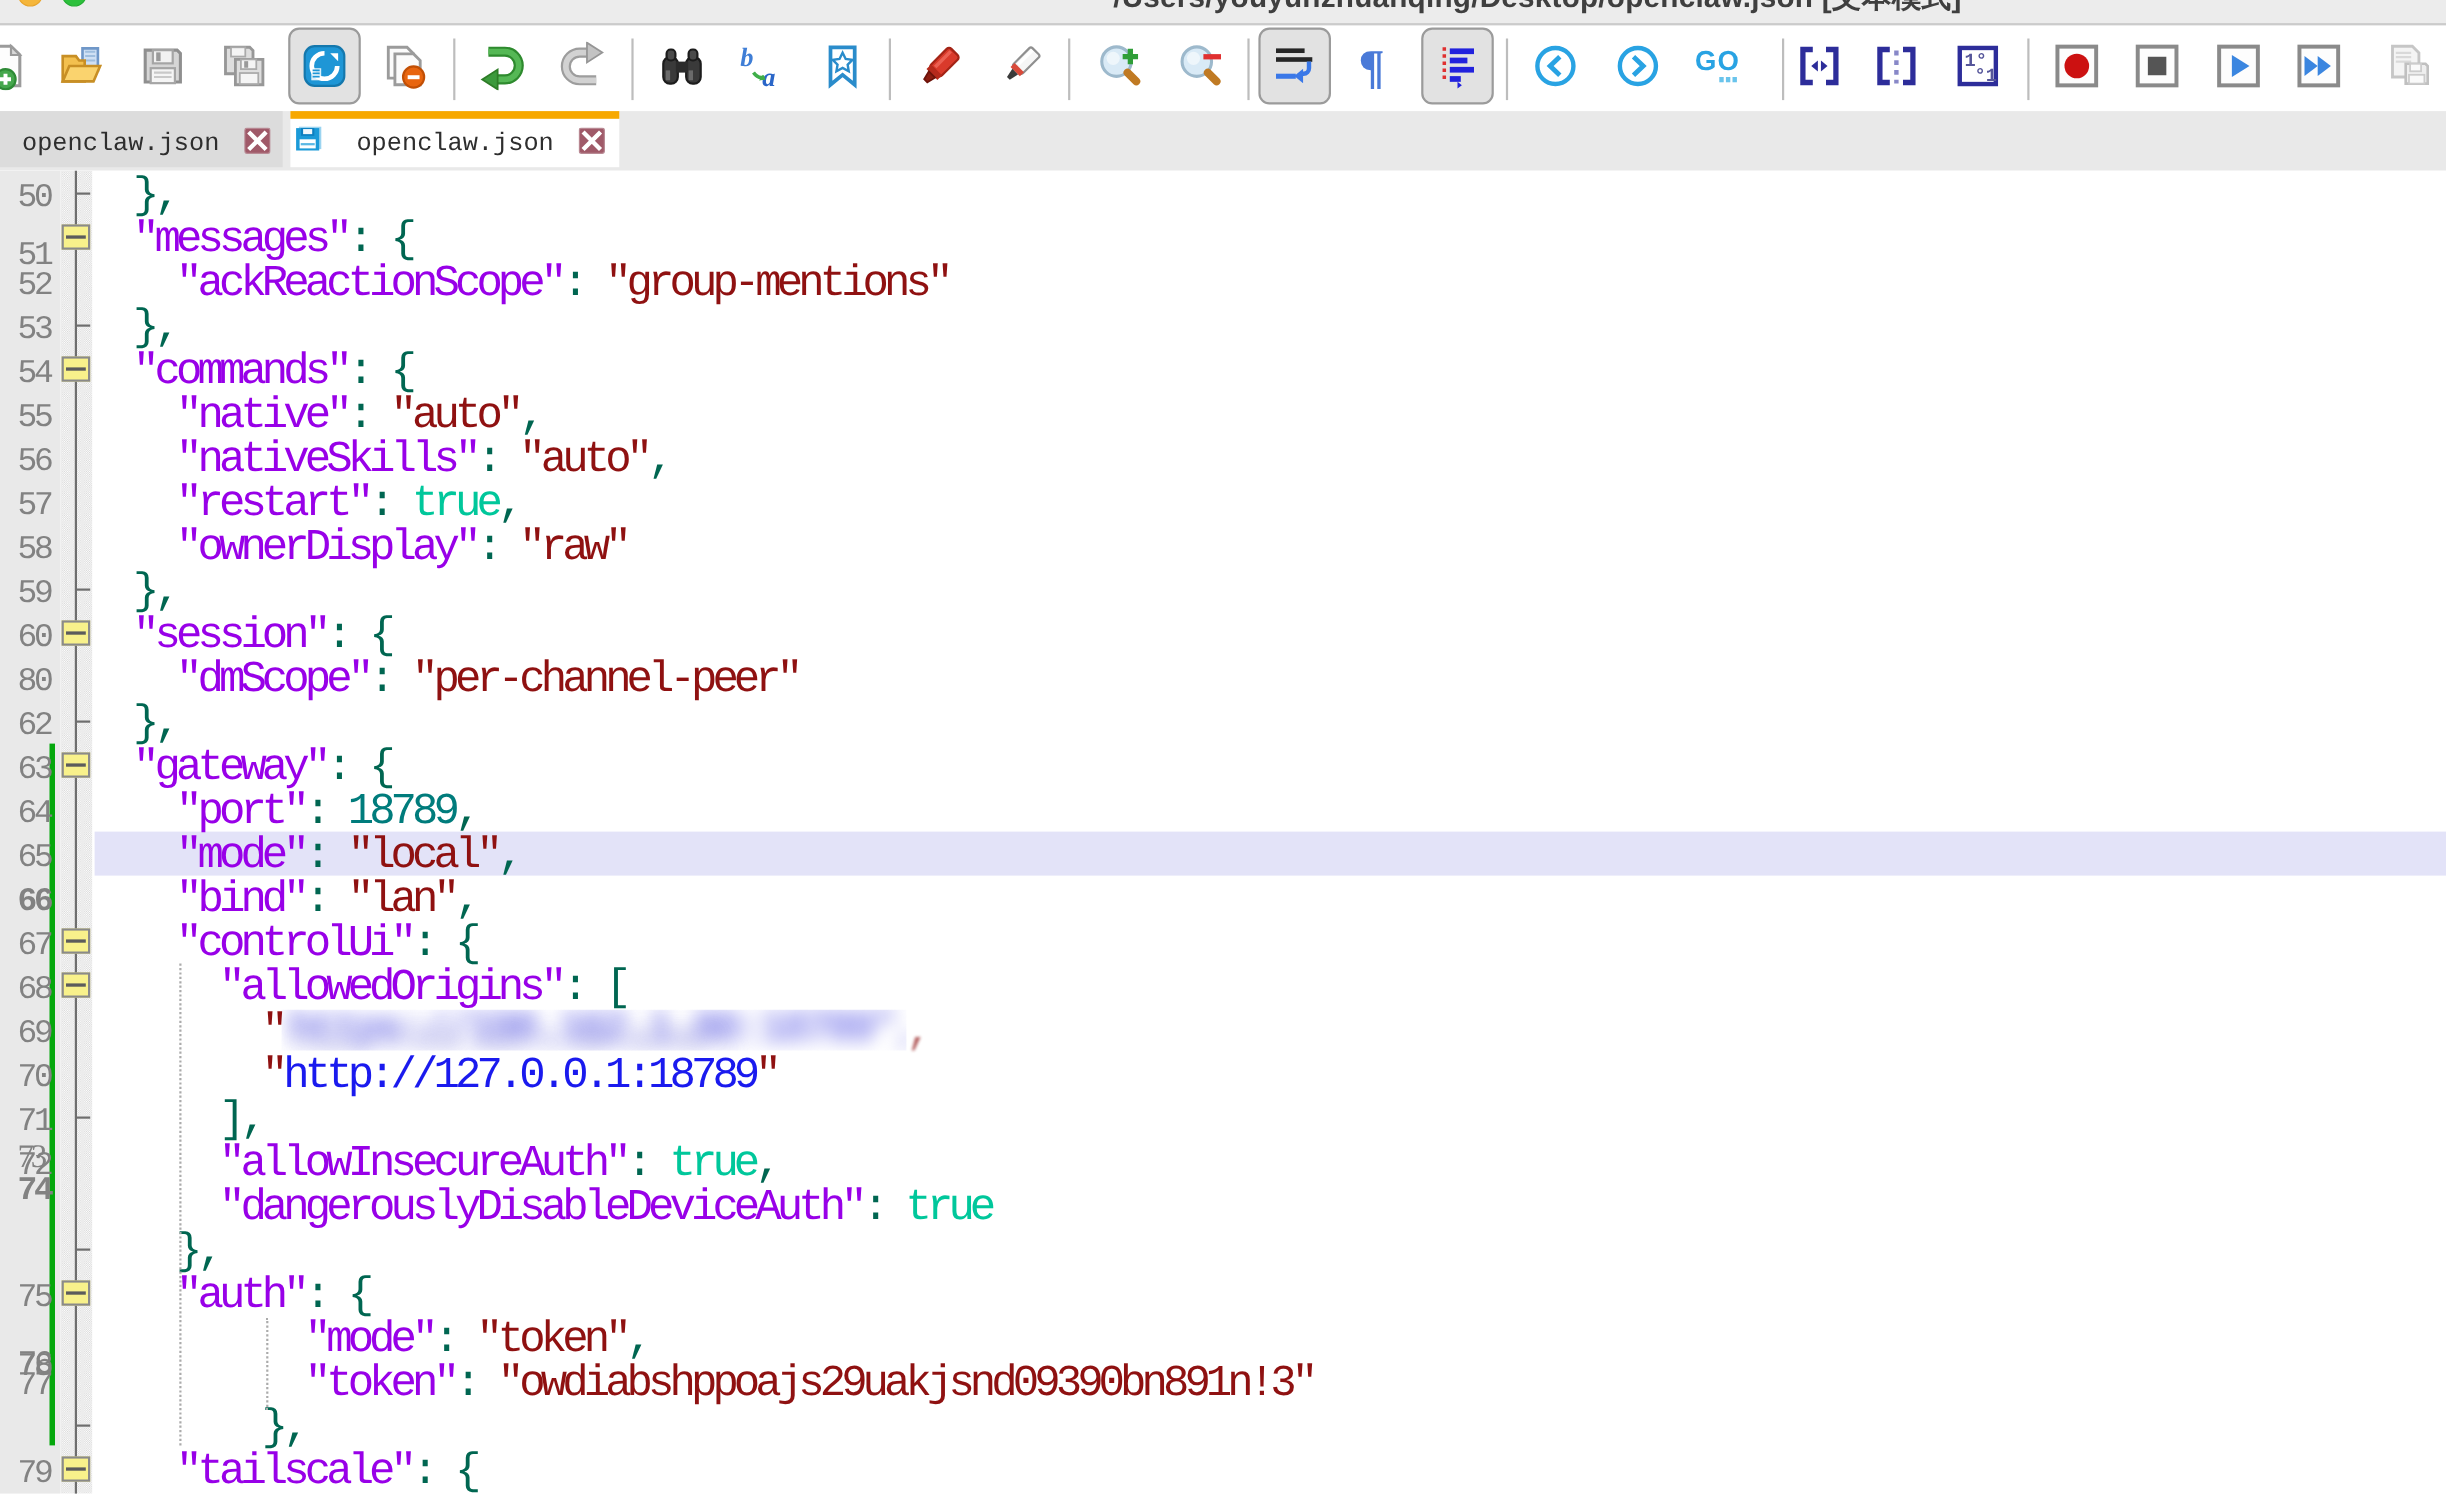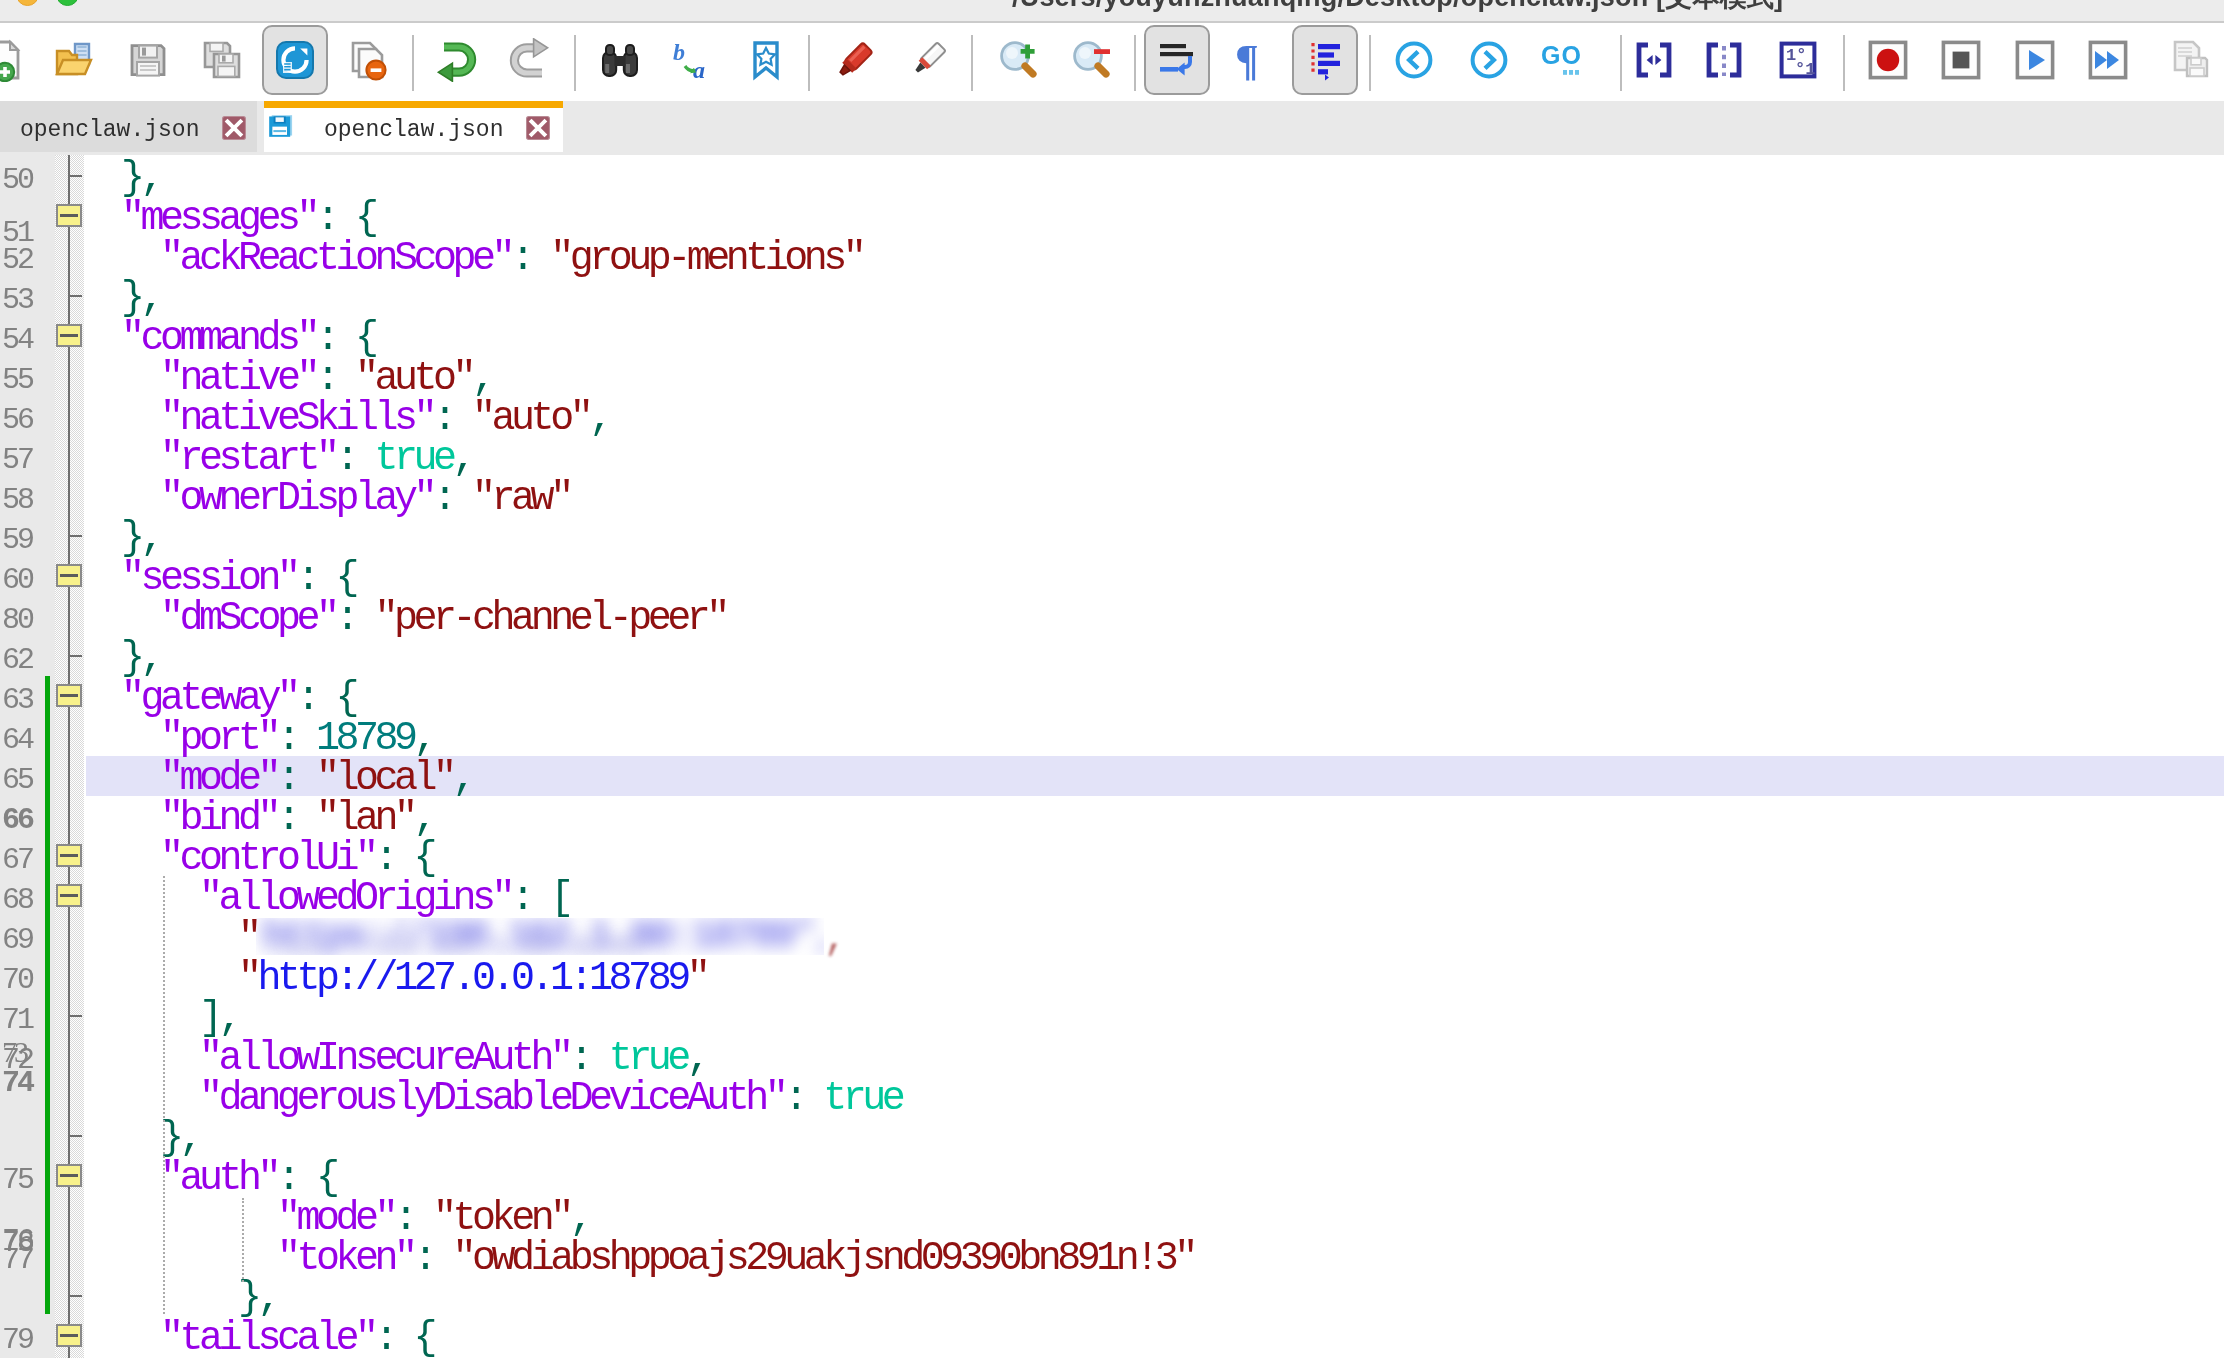--- a/index.html
+++ b/index.html
@@ -22,21 +22,21 @@
   
   #editor{position:absolute;left:0;top:155px;width:2224px;height:1203px;background:#fff;overflow:hidden;}
   #gutter{position:absolute;left:0;top:0;width:55px;height:1203px;background:#e9e9e9;}
   #checker{position:absolute;left:55px;top:0;width:29px;height:1203px;}
   #treeline{position:absolute;left:68px;top:0;width:2px;height:1203px;background:#6e6e6e;}
   .tick{position:absolute;left:70px;width:12px;height:2px;background:#6e6e6e;}
   .foldbox{position:absolute;left:56px;width:26px;height:23px;background:#f8f18b;border:2px solid #8a8a8a;}
   .foldbox:after{content:"";position:absolute;left:2px;right:2px;top:8px;height:3px;background:#5c5c5c;}
   #greenbar{position:absolute;left:45px;top:521px;width:5px;height:638px;background:#04a70c;}
   #hiline{position:absolute;left:86px;top:601px;width:2138px;height:40px;background:#e3e3f8;}
-  .ln{position:absolute;left:0px;width:50px;text-align:left;padding-left:2px;margin-top:3px;
+  .ln{position:absolute;left:0px;width:50px;text-align:left;padding-left:16px;margin-top:3px;
       font-family:"Liberation Mono",monospace;font-size:30px;letter-spacing:-3px;color:#828282;
       height:40px;line-height:39px;}
   .cl{position:absolute;left:82px;height:40px;line-height:40px;
       font-family:"Liberation Mono",monospace;font-size:40px;letter-spacing:-4.5px;
       white-space:pre;margin-top:2px;padding-top:0;}
   .cl span{vertical-align:baseline;}
   .k{color:#9800e8;}   
   .p{color:#006651;}   
   .s{color:#8f1111;}   
   .n{color:#007c7c;}   

